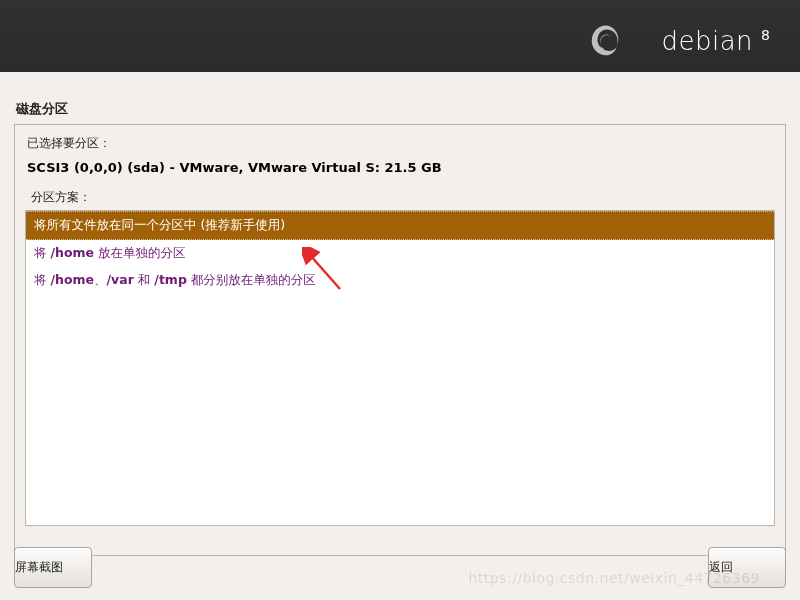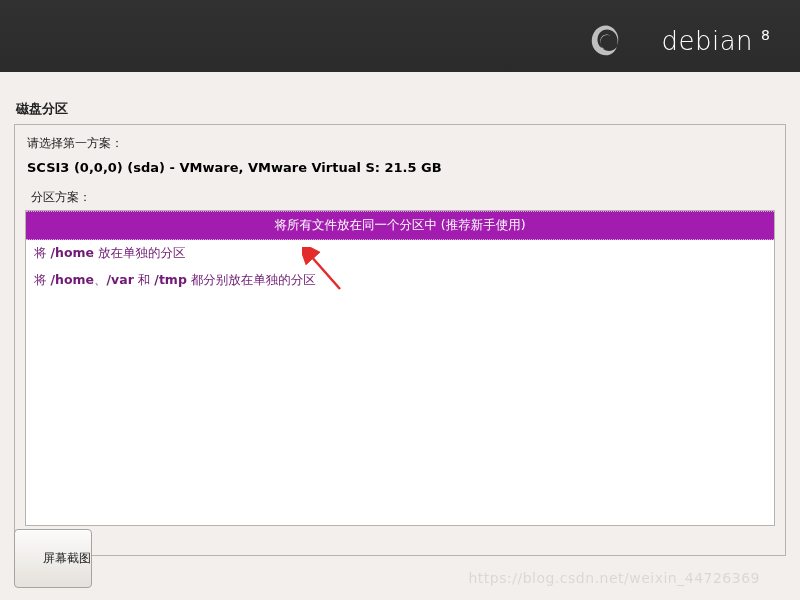--- a/index.html
+++ b/index.html
@@ -78,43 +78,42 @@
     overflow: hidden;
   }
   .option {
     padding: 5px 8px 5px 8px;
     font-size: 12.5px;
     color: #701a75;
     cursor: pointer;
     white-space: nowrap;
   }
   .option.selected {
-    background: #a21caf;
+    background: #a16207;
     color: #ffffff;
     border-top: 1px dotted rgba(255,255,255,0.6);
     border-bottom: 1px dotted rgba(255,255,255,0.6);
-    text-align: center;
   }
   .option b { font-weight: bold; }
 
   
   .footer {
     position: absolute;
     left: 14px; right: 14px;
     bottom: 12px;
     display: flex;
     align-items: center;
   }
   .btn {
     border: 1px solid #a7a39f;
     border-radius: 4px;
     background: linear-gradient(to bottom, #fcfbfa, #e5e1dc);
-    padding: 20px 0;
+    padding: 11px 0;
     width: 78px;
-    text-align: right;
+    text-align: left;
     font-size: 12px;
     color: #222;
     cursor: pointer;
     box-shadow: inset 0 1px 0 #fff;
   }
   .footer .spacer { flex: 1; }
   .footer .btn + .btn { margin-left: 10px; }
 
   
   .arrow {
@@ -147,21 +146,21 @@
       </svg>
     </span>
     <span class="debian-word">debian</span>
     <span class="debian-sup">8</span>
   </div>
 </div>
 
 <div class="page-title">磁盘分区</div>
 
 <div class="panel">
-  <div class="line1">请选择第一方案：</div>
+  <div class="line1">已选择要分区：</div>
   <div class="disk-line">SCSI3 (0,0,0) (sda) - VMware, VMware Virtual S: 21.5 GB</div>
   <div class="scheme-label">分区方案：</div>
 
   <div class="option-list" id="option-list">
       <div class="option selected">将所有文件放在同一个分区中 (推荐新手使用)</div>
       <div class="option">将 <b>/home</b> 放在单独的分区</div>
       <div class="option">将 <b>/home</b>、<b>/var</b> 和 <b>/tmp</b> 都分别放在单独的分区</div>
     </div>
 </div>
 
@@ -170,15 +169,16 @@
     <marker id="ah" markerWidth="10" markerHeight="8" refX="2" refY="4" orient="auto">
       <path d="M0,0 L10,4 L0,8 Z" fill="#e42b2b"></path>
     </marker>
   </defs>
   <line x1="38" y1="42" x2="8" y2="8" stroke="#e42b2b" stroke-width="2.5" marker-end="url(#ah)"></line>
 </svg>
 
 <div class="footer">
   <div class="btn">屏幕截图</div>
   <div class="spacer"></div>
+  <div class="btn">返回</div>
 </div>
 
 <div class="watermark">https://blog.csdn.net/weixin_44726369</div>
 
 </body></html>

